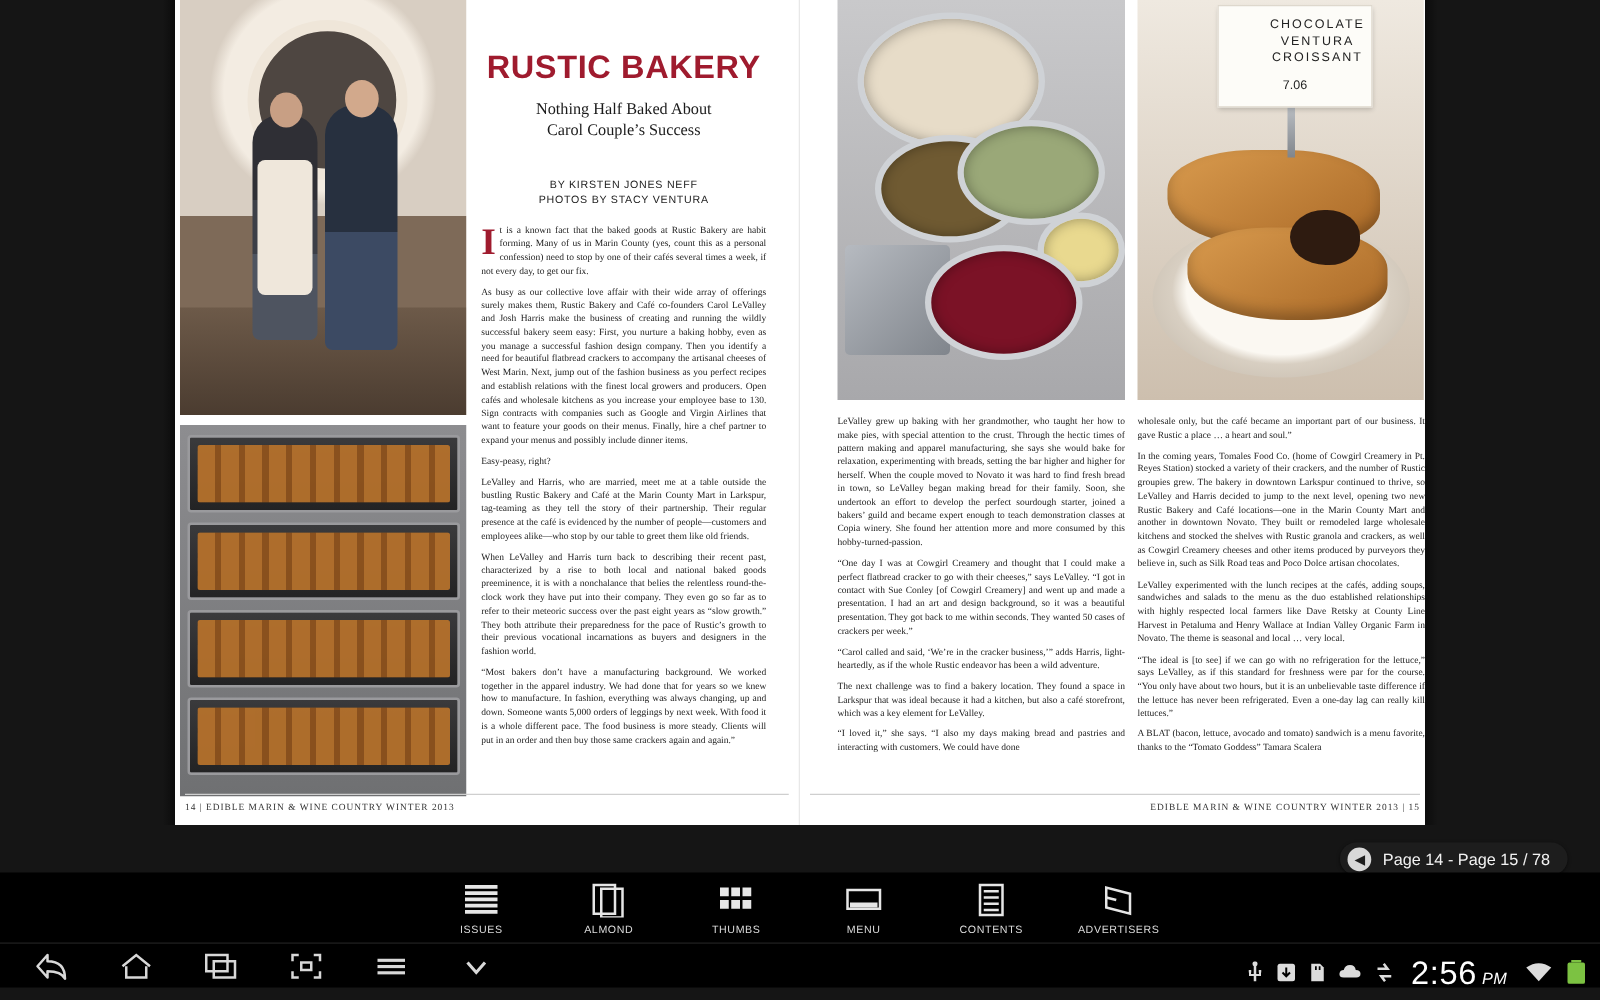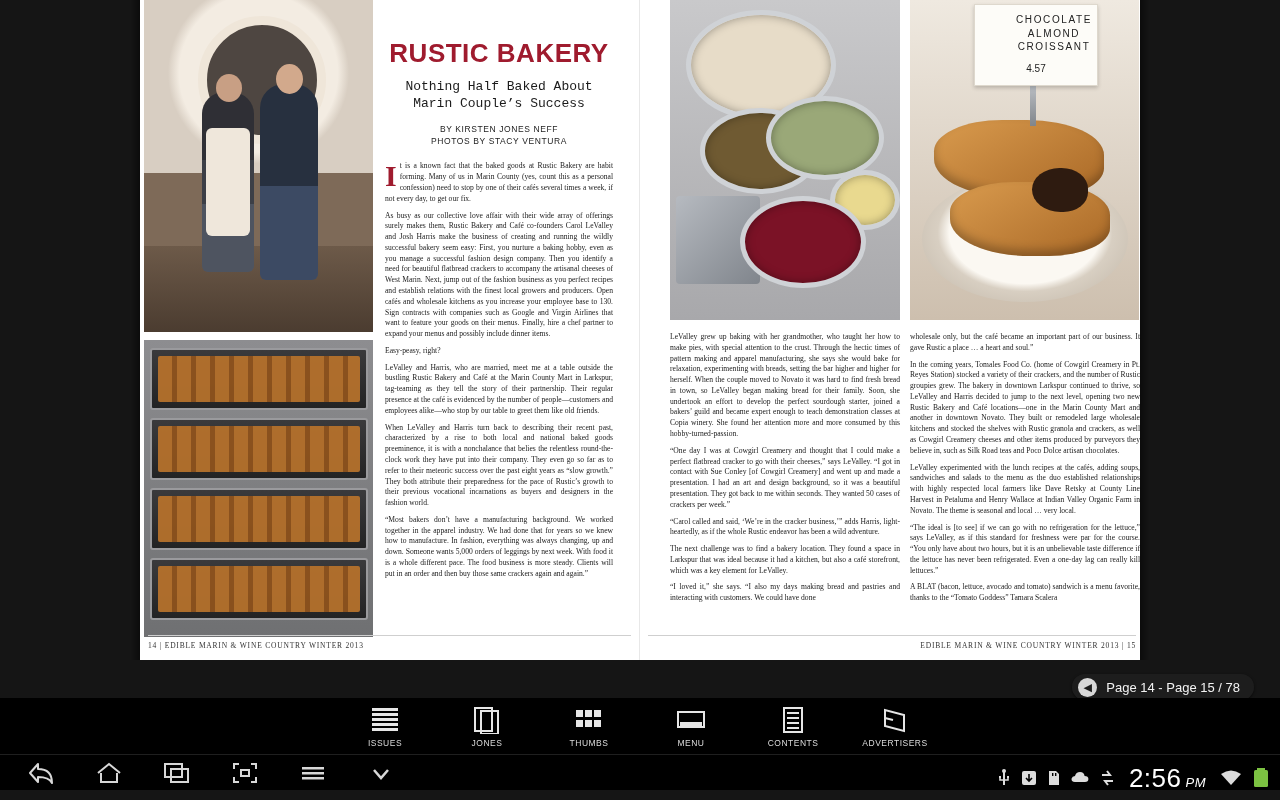--- a/index.html
+++ b/index.html
@@ -53,26 +53,26 @@
     color: #9f1b2e;
     font-family: "Liberation Sans", sans-serif;
     font-weight: bold;
     font-size: 26px;
     letter-spacing: 0.5px;
     text-align: center;
     margin: 0 0 12px 0;
     line-height: 1.05;
   }
   .deck {
-    font-family: Liberation Mono, monospace;
+    font-family: Liberation Serif, serif;
     font-size: 13px;
     text-align: center;
     color: #1b1b1b;
     line-height: 1.25;
-    margin-bottom: 11px;
+    margin-bottom: 29px;
   }
   .byline {
     font-family: "Liberation Sans", sans-serif;
     font-size: 8.5px;
     letter-spacing: 0.6px;
     text-align: center;
     color: #222;
     line-height: 1.45;
     margin-bottom: 14px;
   }
@@ -360,21 +360,21 @@
           </div>
         <div class="ph-layer tray" style="top:218px">
             <div class="crumbs"></div>
           </div>
       </div>
 
       <div class="article-col">
         <h1 class="headline">RUSTIC BAKERY</h1>
         <div class="deck">
           <div>Nothing Half Baked About</div>
-          <div>Marin Couple’s Success</div>
+          <div>Carol Couple’s Success</div>
         </div>
         <div class="byline">
           <div>BY KIRSTEN JONES NEFF</div>
           <div>PHOTOS BY STACY VENTURA</div>
         </div>
 
         <div class="body-col">
           <p class="dropcap-para">
             <span class="dropcap">I</span><span>t is a known fact that the baked goods at Rustic Bakery are habit forming. Many of us in Marin County (yes, count this as a personal confession) need to stop by one of their cafés several times a week, if not every day, to get our fix.</span>
           </p>
@@ -402,23 +402,23 @@
       </div>
 
       <div class="photo" id="photo-croissant">
         <div class="ph-layer plate"></div>
         <div class="ph-layer cr cr1"></div>
         <div class="ph-layer cr cr2"></div>
         <div class="ph-layer choc"></div>
         <div class="ph-layer holder"></div>
         <div class="ph-layer signcard">
           <div class="ln">CHOCOLATE</div>
-          <div class="ln">ALMOND</div>
+          <div class="ln">VENTURA</div>
           <div class="ln">CROISSANT</div>
-          <div class="price">4.57</div>
+          <div class="price">7.06</div>
         </div>
       </div>
 
       <div class="rp-col" id="rp-col-1">
         <p>LeValley grew up baking with her grandmother, who taught her how to make pies, with special attention to the crust. Through the hectic times of pattern making and apparel manufacturing, she says she would bake for relaxation, experimenting with breads, setting the bar higher and higher for herself. When the couple moved to Novato it was hard to find fresh bread in town, so LeValley began making bread for their family. Soon, she undertook an effort to develop the perfect sourdough starter, joined a bakers’ guild and became expert enough to teach demonstration classes at Copia winery. She found her attention more and more consumed by this hobby-turned-passion.</p>
         <p>“One day I was at Cowgirl Creamery and thought that I could make a perfect flatbread cracker to go with their cheeses,” says LeValley. “I got in contact with Sue Conley [of Cowgirl Creamery] and went up and made a presentation. I had an art and design background, so it was a beautiful presentation. They got back to me within seconds. They wanted 50 cases of crackers per week.”</p>
         <p>“Carol called and said, ‘We’re in the cracker business,’” adds Harris, light-heartedly, as if the whole Rustic endeavor has been a wild adventure.</p>
         <p>The next challenge was to find a bakery location. They found a space in Larkspur that was ideal because it had a kitchen, but also a café storefront, which was a key element for LeValley.</p>
         <p>“I loved it,” she says. “I also my days making bread and pastries and interacting with customers. We could have done</p>
       </div>
@@ -458,21 +458,21 @@
       <div class="tb-label">ISSUES</div>
     </div>
 
     <div class="tb-item">
       <div class="tb-icon">
         <svg class="glyph" width="30" height="28" viewBox="0 0 30 28">
           <rect x="3" y="2" width="17" height="23" fill="none" stroke="#e6e6e6" stroke-width="2"></rect>
           <rect x="9" y="5" width="17" height="23" fill="none" stroke="#e6e6e6" stroke-width="2"></rect>
         </svg>
       </div>
-      <div class="tb-label">JONES</div>
+      <div class="tb-label">ALMOND</div>
     </div>
 
     <div class="tb-item">
       <div class="tb-icon">
         <svg class="glyph" width="30" height="28" viewBox="0 0 30 28">
           <g fill="#e6e6e6">
             <rect x="2" y="4" width="7" height="7"></rect>
             <rect x="11" y="4" width="7" height="7"></rect>
             <rect x="20" y="4" width="7" height="7"></rect>
             <rect x="2" y="14" width="7" height="7"></rect>

